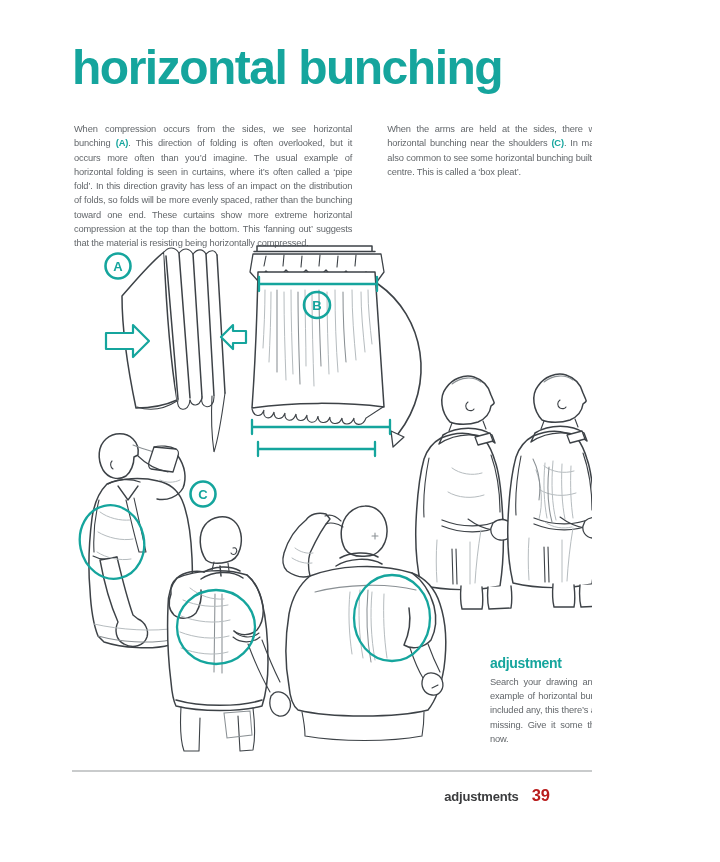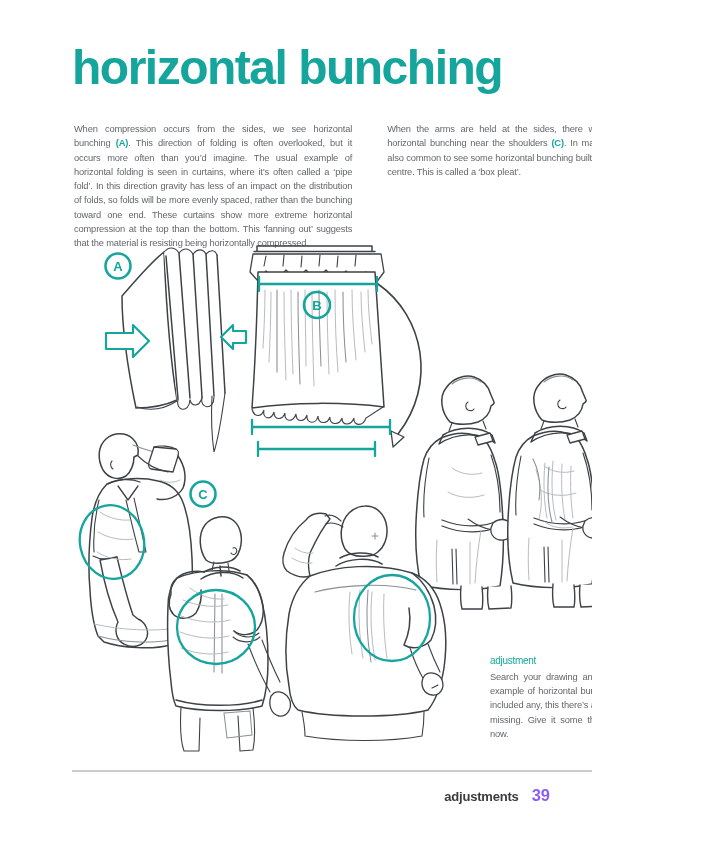--- a/index.html
+++ b/index.html
@@ -12,27 +12,27 @@
   .col.left{width:287px;}
   .col.right{width:300px;}
   .col p{margin:0;}
   .col p + p{margin-top:10px;}
   .ref{color:#15A59D;font-weight:bold;}
   .figarea{position:absolute;left:0;top:240px;width:720px;height:532px;}
   .ill-label{position:absolute;font-size:18px;font-weight:bold;color:#0f766e;line-height:16px;}
   .seams-label{left:612px;top:388px;white-space:nowrap;}
   .hb-label{left:596px;top:410px;width:104px;text-align:center;}
   .adjustment{position:absolute;left:490px;top:655px;width:188px;}
-  .adjustment h3{margin:0 0 4px 0;font-size:10px;font-weight:normal;color:#15A59D;letter-spacing:-0.3px;}
+  .adjustment h3{margin:0 0 4px 0;font-size:14px;font-weight:bold;color:#15A59D;letter-spacing:-0.3px;}
   .adjustment p{margin:0;text-align:justify;font-size:9.3px;line-height:14.2px;
                 letter-spacing:-0.15px;color:#63676B;}
   .footer-rule{position:absolute;left:72px;top:770px;width:606px;height:2px;background:#c9cbcc;}
   .footer-text{position:absolute;right:42px;top:786px;display:flex;align-items:baseline;gap:13px;}
   .footer-section{font-size:13px;font-weight:bold;color:#3a3b3d;letter-spacing:-0.2px;}
-  .footer-page{font-size:16.5px;font-weight:bold;color:#8b5cf6;}
+  .footer-page{font-size:16.5px;font-weight:bold;color:#b91c1c;}
   
   .ink{stroke:#3d4247;stroke-width:1.5;fill:none;stroke-linecap:round;stroke-linejoin:round;}
   .inkf{stroke:#3d4247;stroke-width:1.5;fill:#ffffff;stroke-linecap:round;stroke-linejoin:round;}
   .thin{stroke:#3d4247;stroke-width:1.1;fill:none;stroke-linecap:round;}
   .mid{stroke:#8a9094;stroke-width:1.05;fill:none;stroke-linecap:round;}
   .lite{stroke:#b6bcbf;stroke-width:1;fill:none;stroke-linecap:round;}
   .teal{stroke:#15A59D;fill:none;stroke-width:2.3;stroke-linecap:round;stroke-linejoin:round;}
   .tealfat{stroke:#15A59D;fill:none;stroke-width:2.6;stroke-linecap:round;}
   .tealfill-w{stroke:#15A59D;fill:#ffffff;stroke-width:2.2;stroke-linejoin:round;}
   .marker-letter{font-family:"Liberation Sans",sans-serif;font-size:13px;font-weight:bold;

